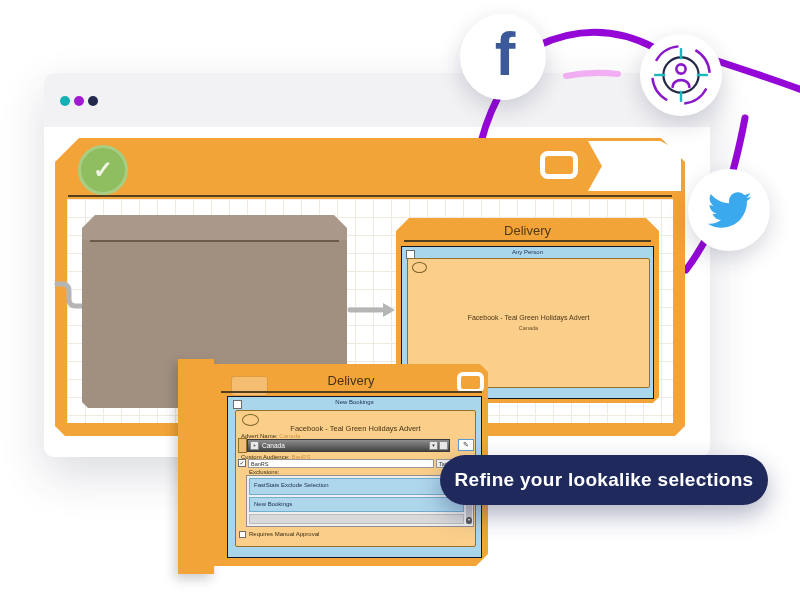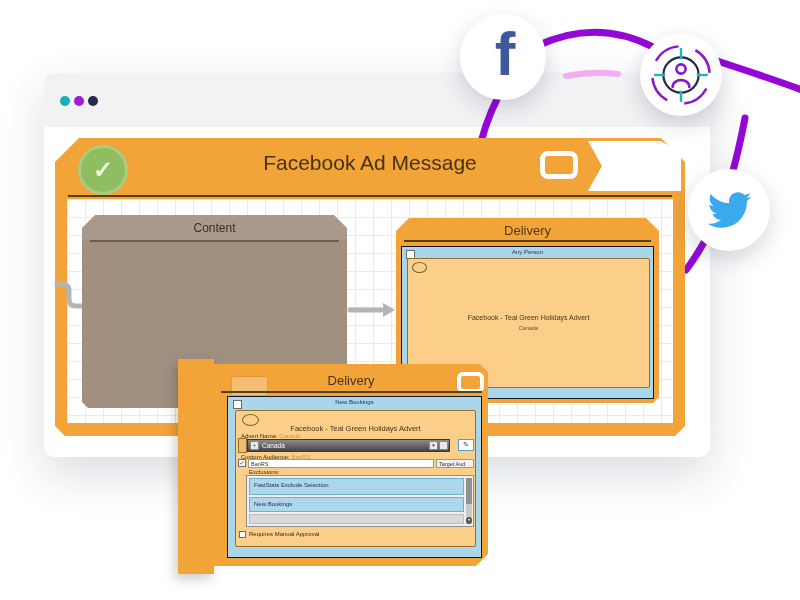--- a/index.html
+++ b/index.html
@@ -90,38 +90,36 @@
     <path d="M537,46 C575,28 615,27 655,48" fill="none" stroke="#9507d6" stroke-width="7" stroke-linecap="round"></path>
     <path d="M708,58 C745,70 775,80 802,90" fill="none" stroke="#9507d6" stroke-width="7" stroke-linecap="round"></path>
     <path d="M745,118 C735,170 722,222 686,270" fill="none" stroke="#9507d6" stroke-width="7" stroke-linecap="round"></path>
     <path d="M566,76 Q592,71 618,74" fill="none" stroke="#f1aef3" stroke-width="6" stroke-linecap="round"></path>
   </svg>
 
   <div class="abs canvas">
     <div class="abs check-circle">
       <span>✓</span>
     </div>
-    <div class="abs canvas-title">Facebook Ad Message</div>
     <div class="abs sq-icon" style="left:485px;top:13px;width:28px;height:18px;"></div>
     <div class="abs divider" style="left:13px;top:57px;width:604px;"></div>
     <div class="abs grid-body"></div>
   </div>
 
   <div class="abs banner"></div>
 
   <svg class="abs" style="left:0;top:0;" width="800" height="600" viewBox="0 0 800 600">
     <path d="M57,284 h5 q7,0 7,7 v8 q0,7 7,7 h8" fill="none" stroke="#b5b5b5" stroke-width="5" stroke-linecap="round"></path>
     <polygon points="86,299 86,313 98,306" fill="#b5b5b5"></polygon>
     <path d="M350,310 H381" fill="none" stroke="#b5b5b5" stroke-width="5" stroke-linecap="round"></path>
     <polygon points="383,303 383,317 395,310" fill="#b5b5b5"></polygon>
   </svg>
 
   <div class="abs node node-content chamfer">
     <div class="abs content-header"></div>
-    <div class="abs node-title" style="top:6px;font-size:12px;">Content</div>
     <div class="abs divider" style="left:8px;top:25px;width:249px;background:#6b5b49;"></div>
   </div>
 
   <div class="abs node node-delivery chamfer">
     <div class="abs node-title" style="top:5px;font-size:13px;color:#50391a;">Delivery</div>
     <div class="abs divider" style="left:8px;top:22px;width:247px;"></div>
     <div class="abs blue-panel" style="left:5px;top:28px;width:253px;height:153px;">
       <span class="abs mini-check" style="left:4px;top:3px;width:9px;height:9px;"></span>
       <div class="abs" style="left:0;top:2px;width:100%;text-align:center;font-size:6px;color:#1d2b50;">Any Person</div>
       <div class="abs tan-panel" style="left:5px;top:11px;width:243px;height:130px;">
@@ -208,14 +206,17 @@
       <path d="M-9,13 C-9,3 9,3 9,13" fill="none" stroke="#8a18c9" stroke-width="2.8" stroke-linecap="round"></path>
     </svg>
   </div>
 
   <div class="abs social" style="left:688px;top:169px;width:82px;height:82px;">
     <svg width="46" height="46" viewBox="0 0 24 24">
       <path fill="#3aa9ee" d="M23.643 4.937c-.835.37-1.732.62-2.675.733.962-.576 1.7-1.49 2.048-2.578-.9.534-1.897.922-2.958 1.13-.85-.904-2.06-1.47-3.4-1.47-2.572 0-4.658 2.086-4.658 4.66 0 .364.042.718.12 1.06-3.873-.195-7.304-2.05-9.602-4.868-.4.69-.63 1.49-.63 2.342 0 1.616.823 3.043 2.072 3.878-.764-.025-1.482-.234-2.11-.583v.06c0 2.257 1.605 4.14 3.737 4.568-.392.106-.803.162-1.227.162-.3 0-.593-.028-.877-.082.593 1.85 2.313 3.198 4.352 3.234-1.595 1.25-3.604 1.995-5.786 1.995-.376 0-.747-.022-1.112-.065 2.062 1.323 4.51 2.093 7.14 2.093 8.57 0 13.255-7.098 13.255-13.254 0-.2-.005-.402-.014-.602.91-.658 1.7-1.477 2.323-2.41z"></path>
     </svg>
   </div>
 
+  <div class="abs pill">
+    <span>Refine your lookalike selections</span>
+  </div>
 
 </div>
 
 </body></html>

